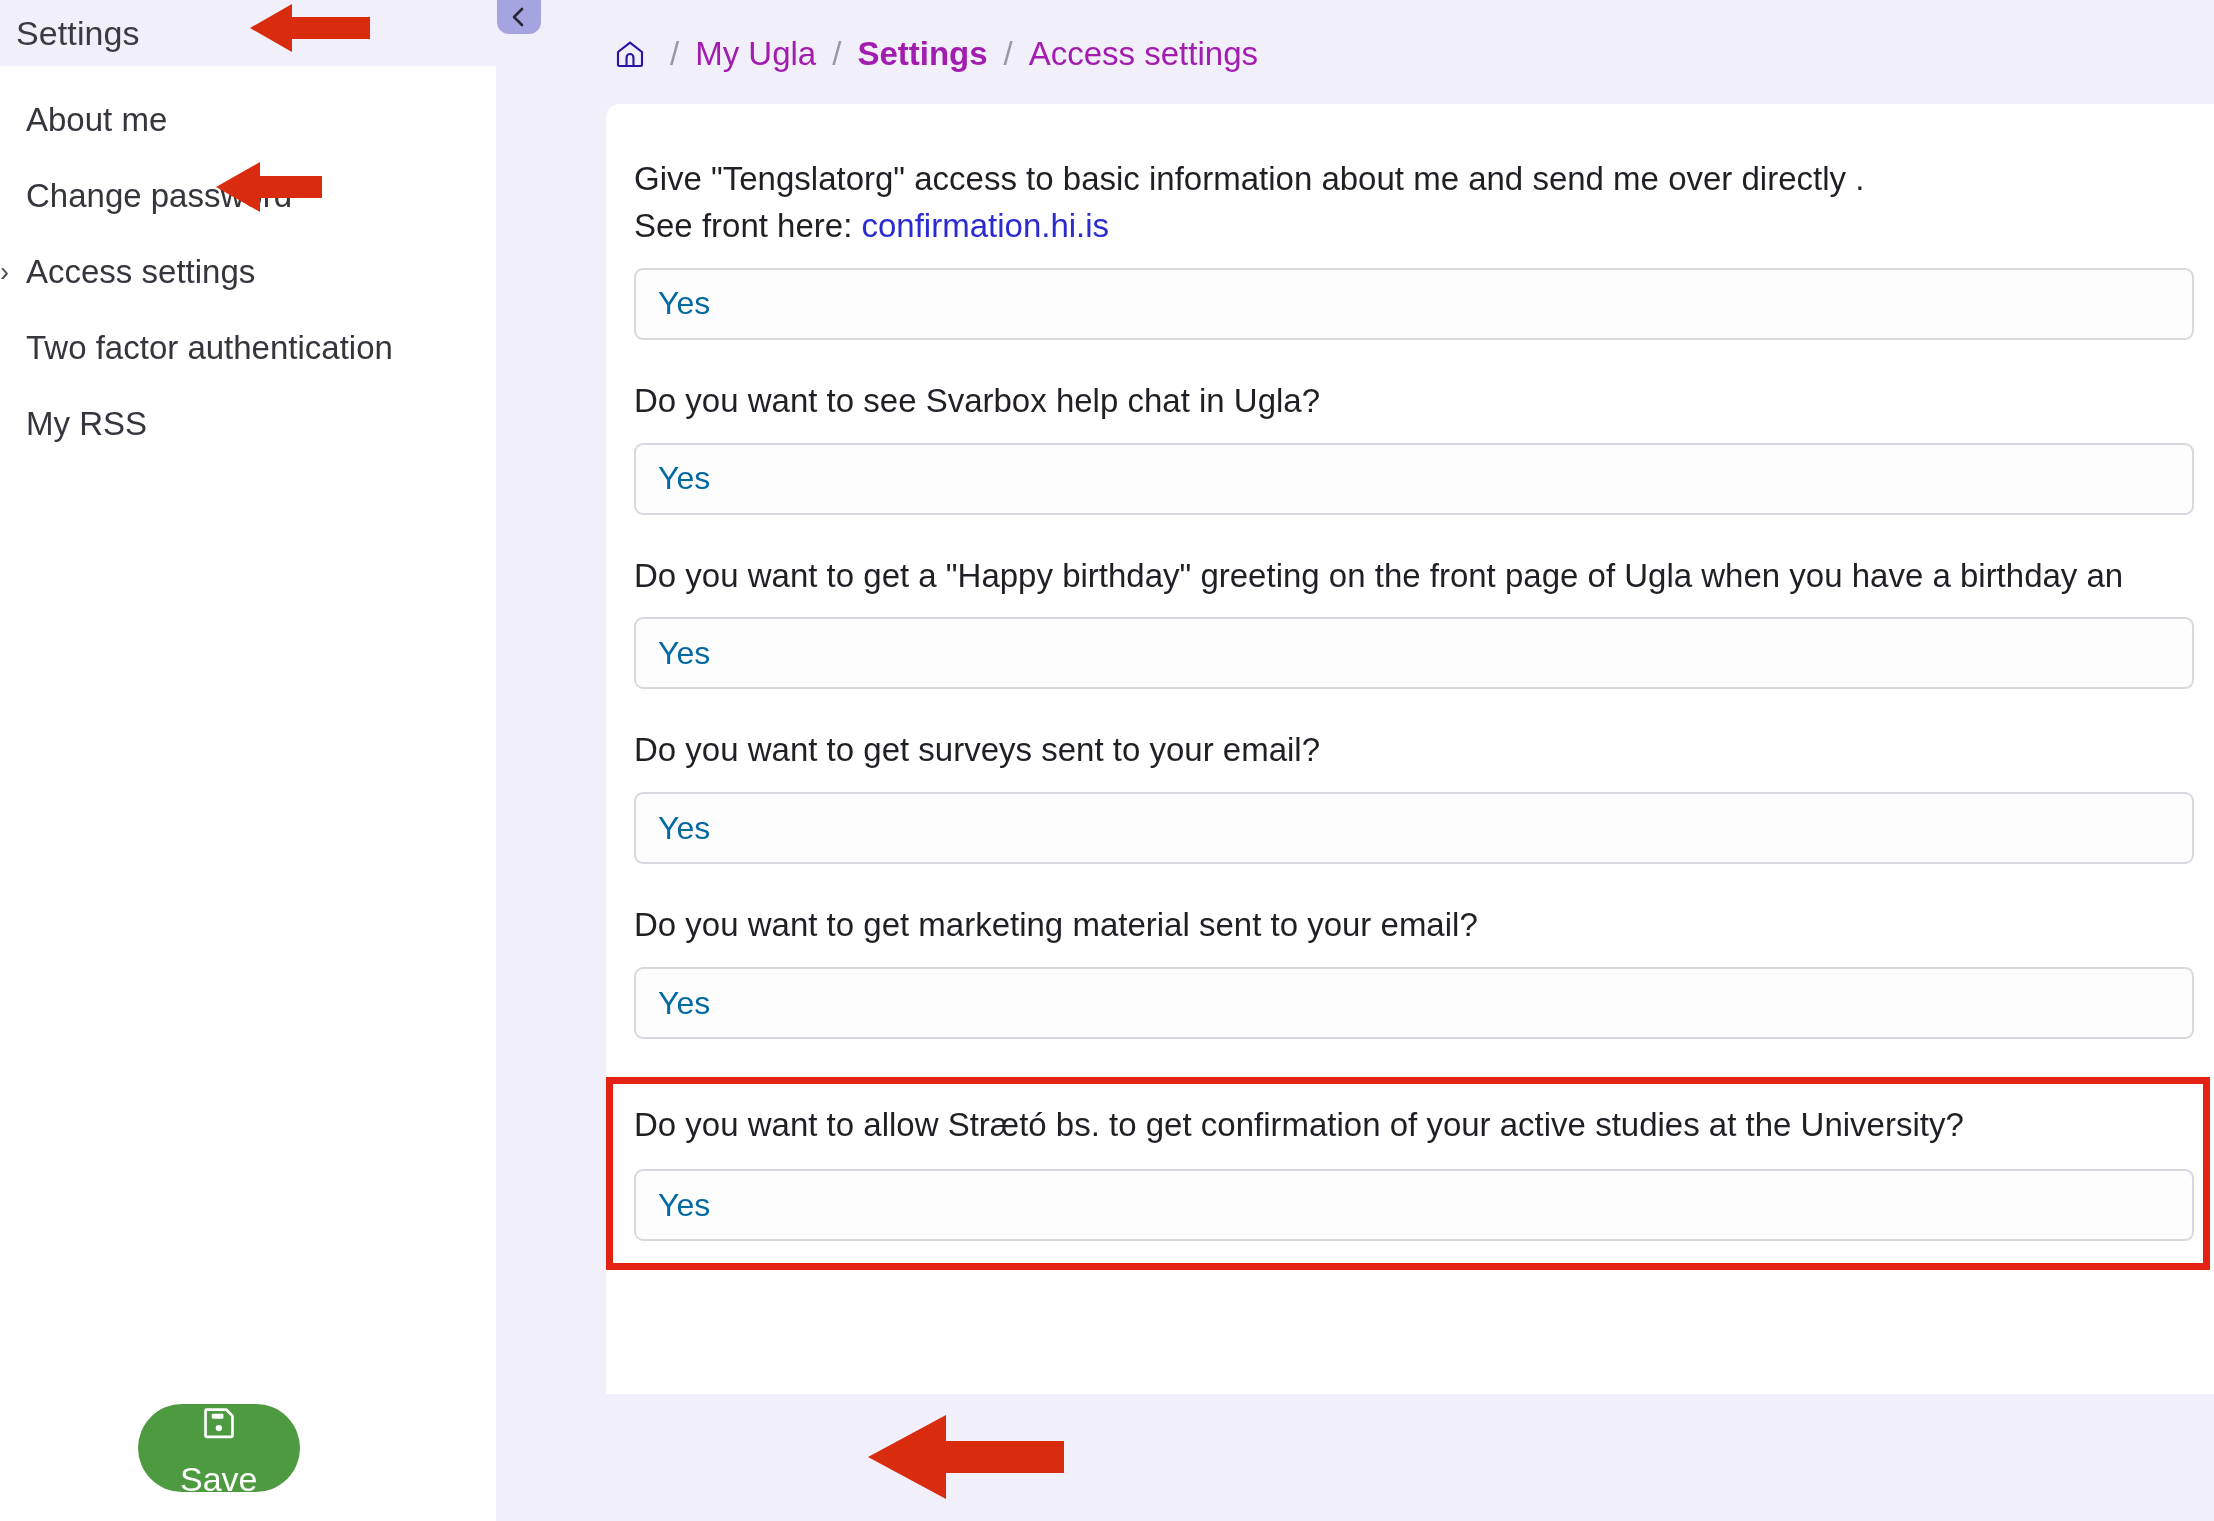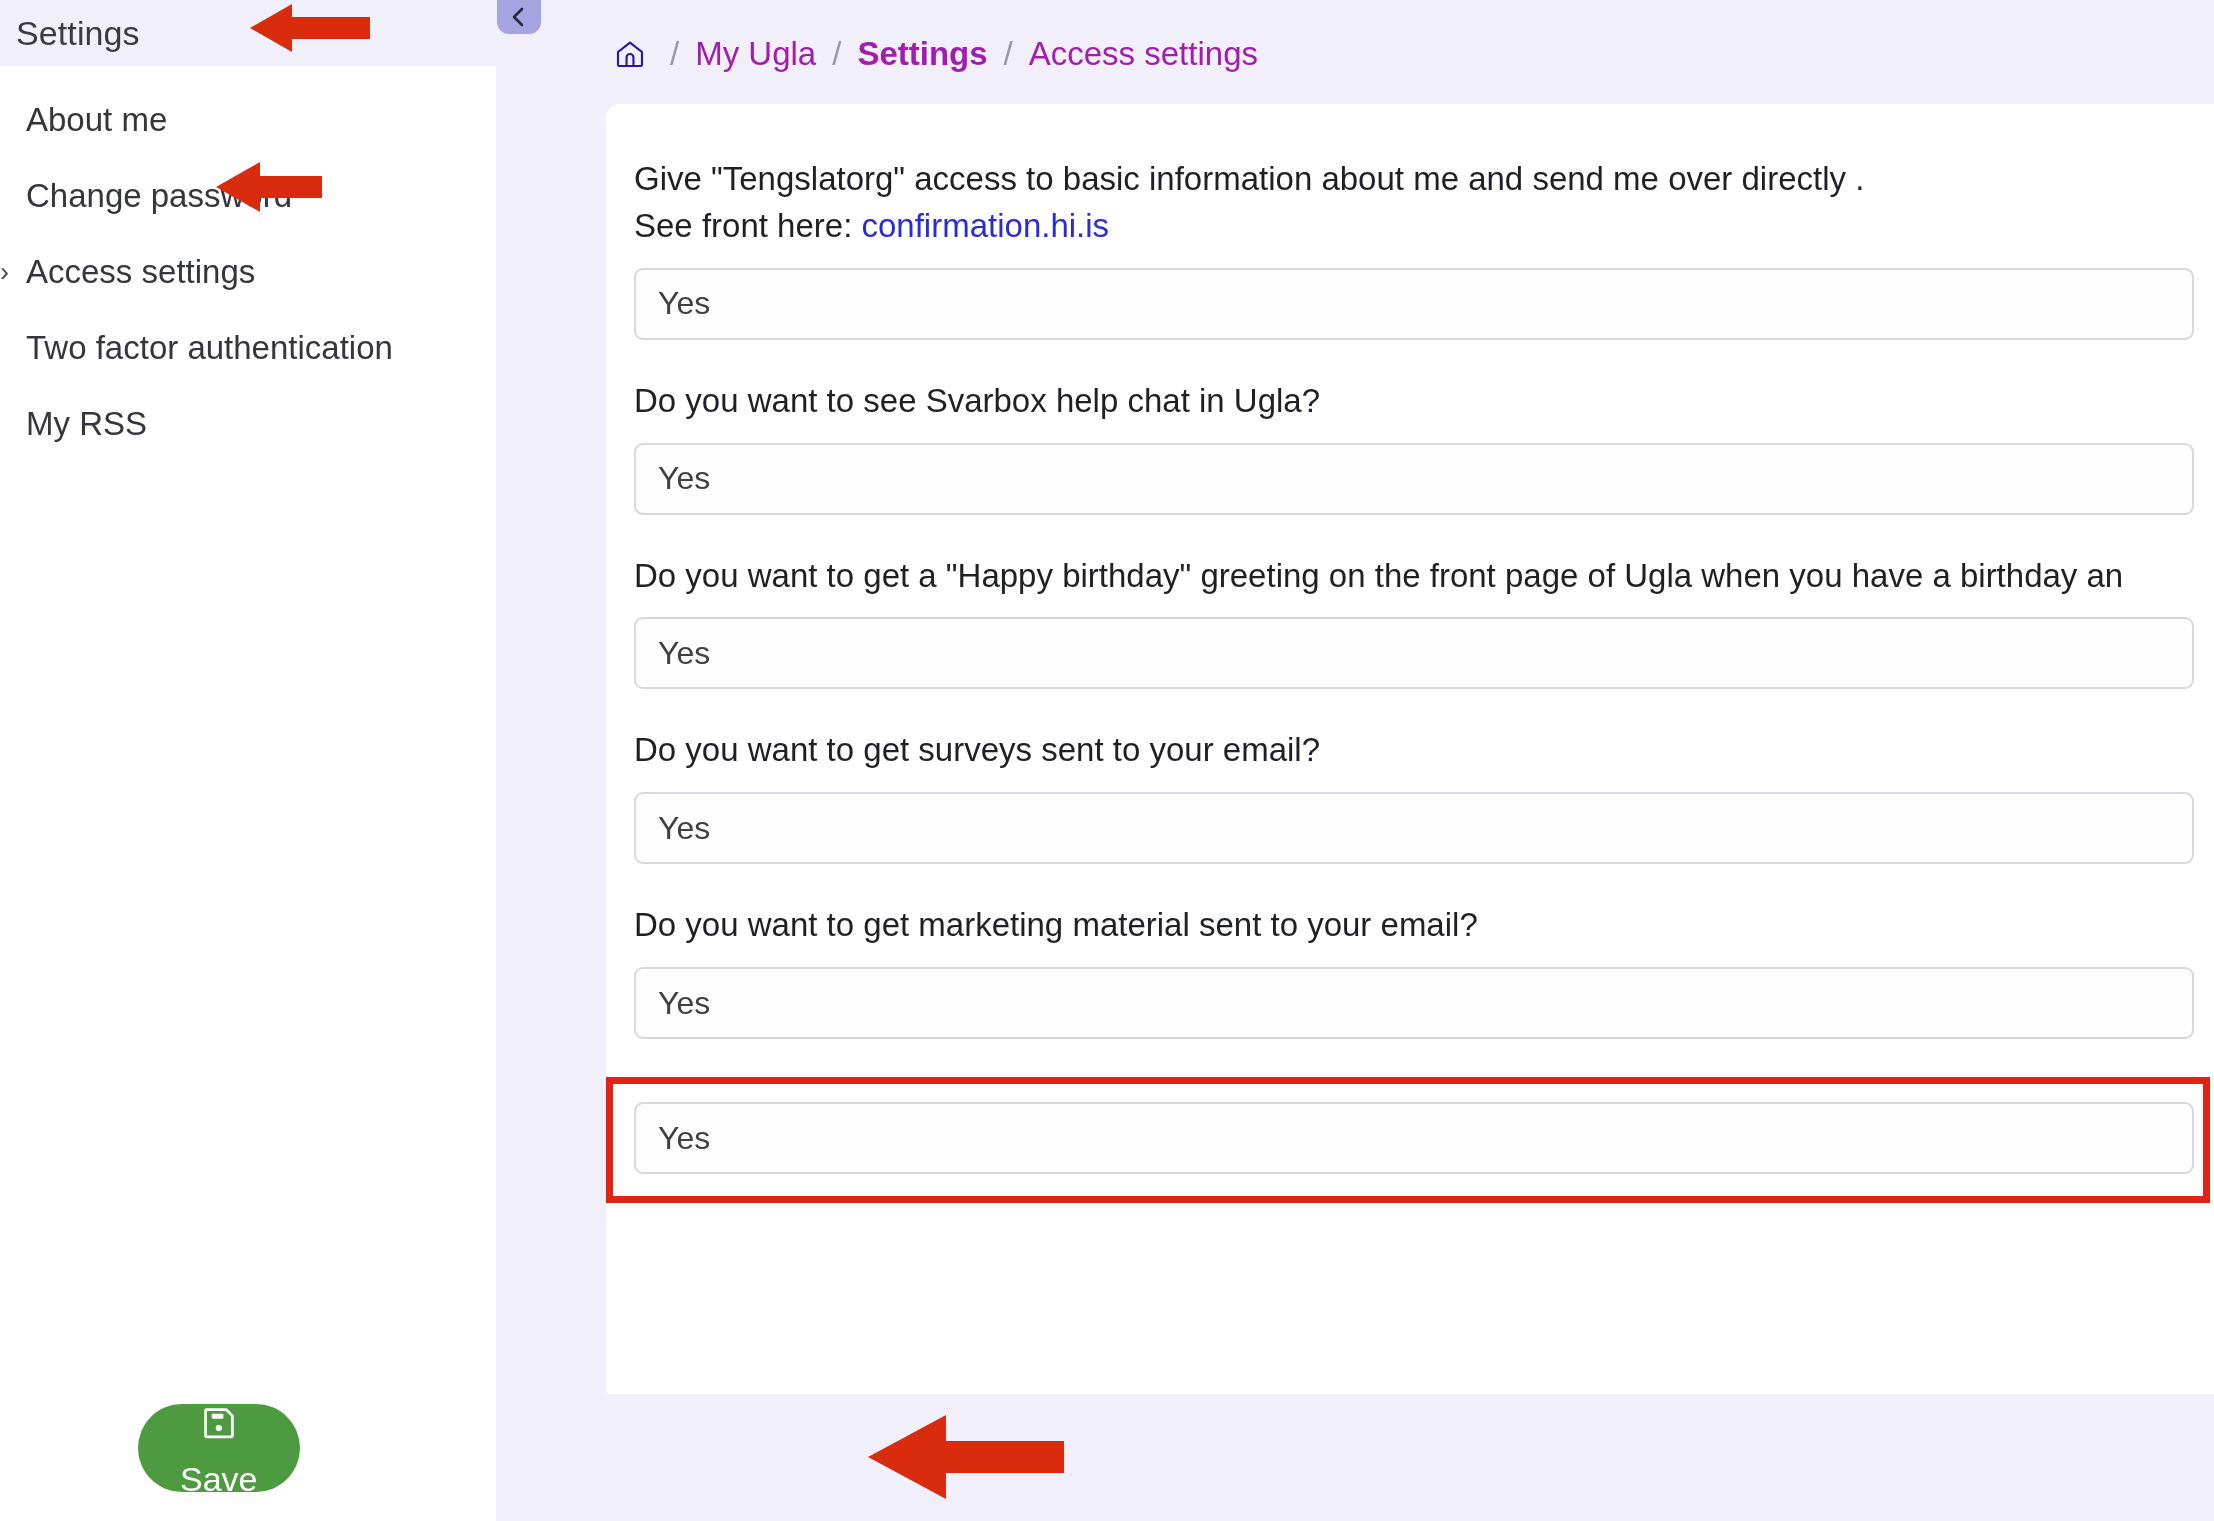--- a/index.html
+++ b/index.html
@@ -158,21 +158,21 @@
     position: relative;
     height: 72px;
     width: 1560px;
     background: #fdfdfd;
     border: 2px solid #d8d8de;
     border-radius: 9px;
     display: flex;
     align-items: center;
     padding-left: 22px;
     font-size: 32px;
-    color: #404040;
+    color: #0369a1;
     cursor: pointer;
   }
 
   
   .field-block.highlighted {
     border: 7px solid #e32213;
     padding: 18px 0 22px 21px;
     margin-left: -0px;
     margin-bottom: 30px;
     width: 1604px;
@@ -303,20 +303,21 @@
       </div>
 
       <div class="field-block">
         <div class="field-label">Do you want to get marketing material sent to your email?</div>
         <div class="select-box">
           <span>Yes</span>
         </div>
       </div>
 
       <div class="field-block highlighted">
+        <div class="field-label">Do you want to allow Strætó bs. to get confirmation of your active studies at the University?</div>
         <div class="select-box">
           <span>Yes</span>
         </div>
       </div>
 
     </section>
 
   </main>
 
   <div id="save-row">

